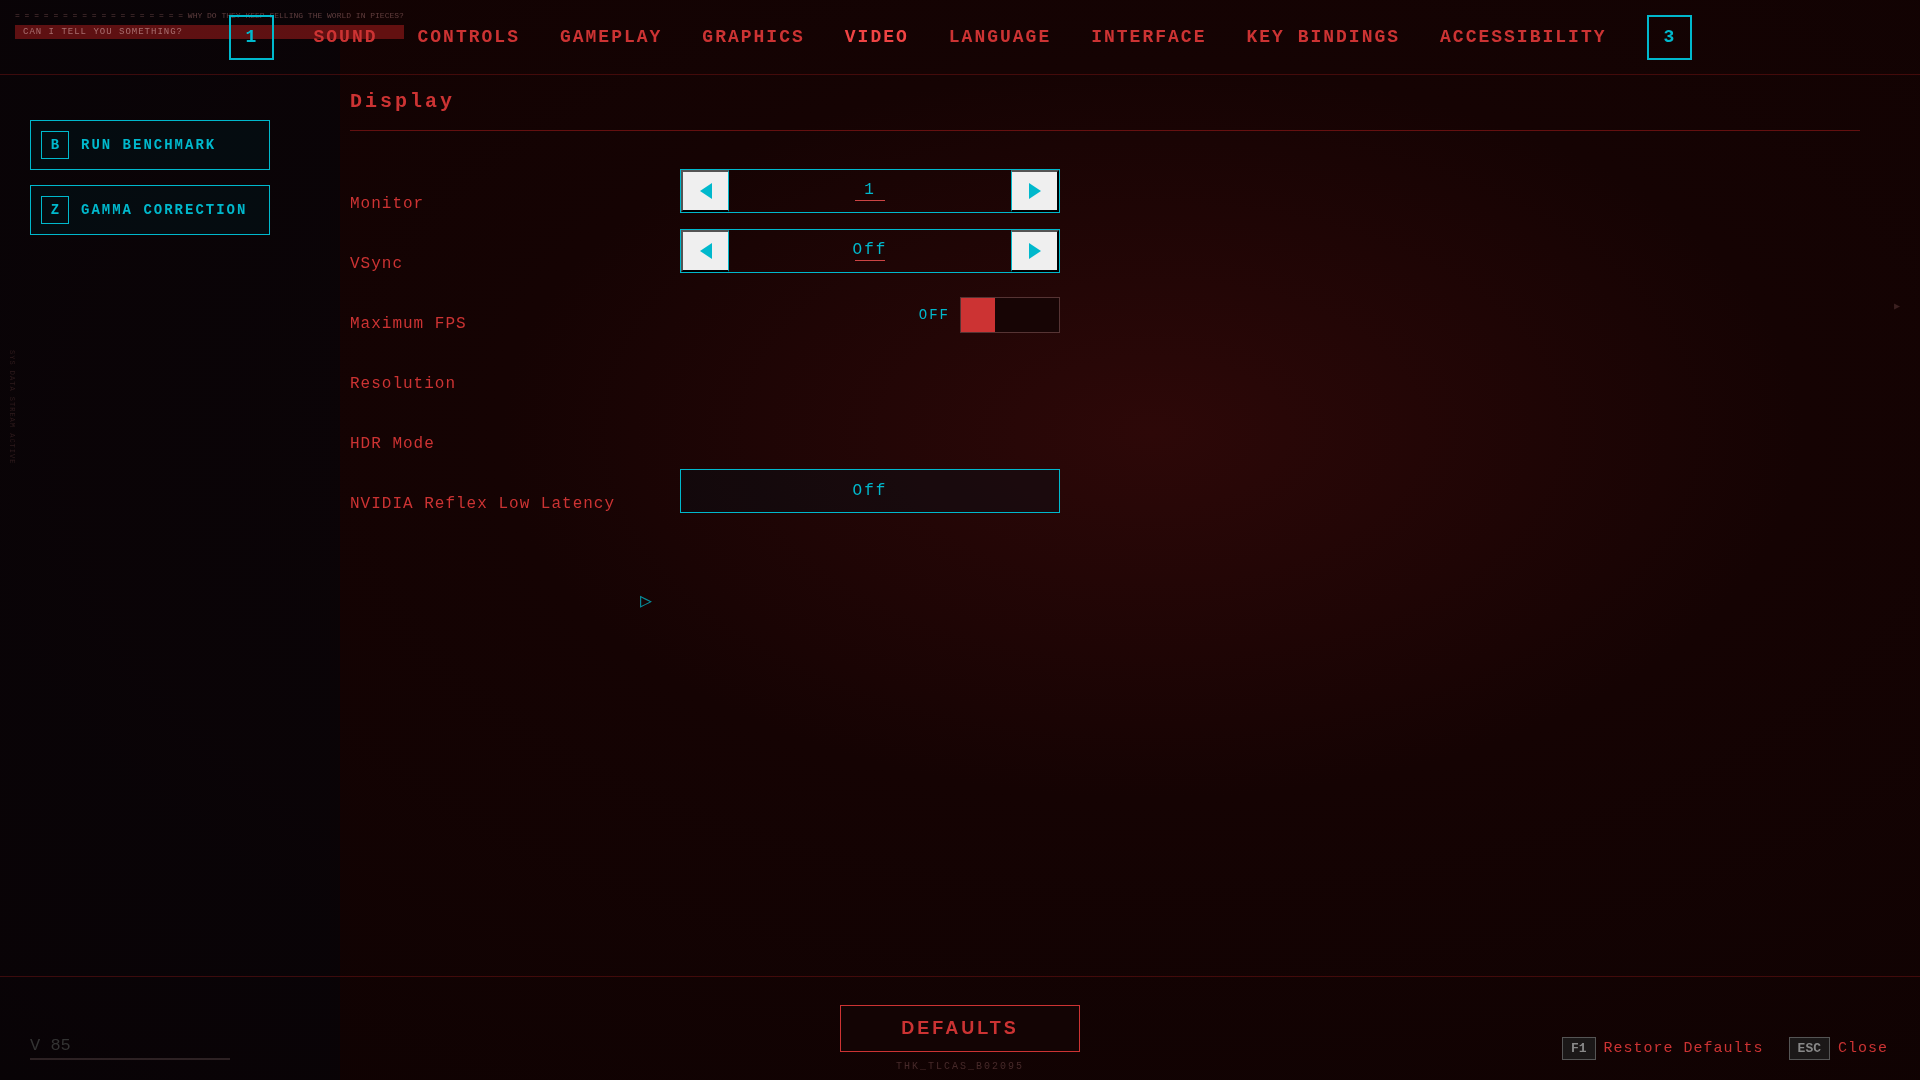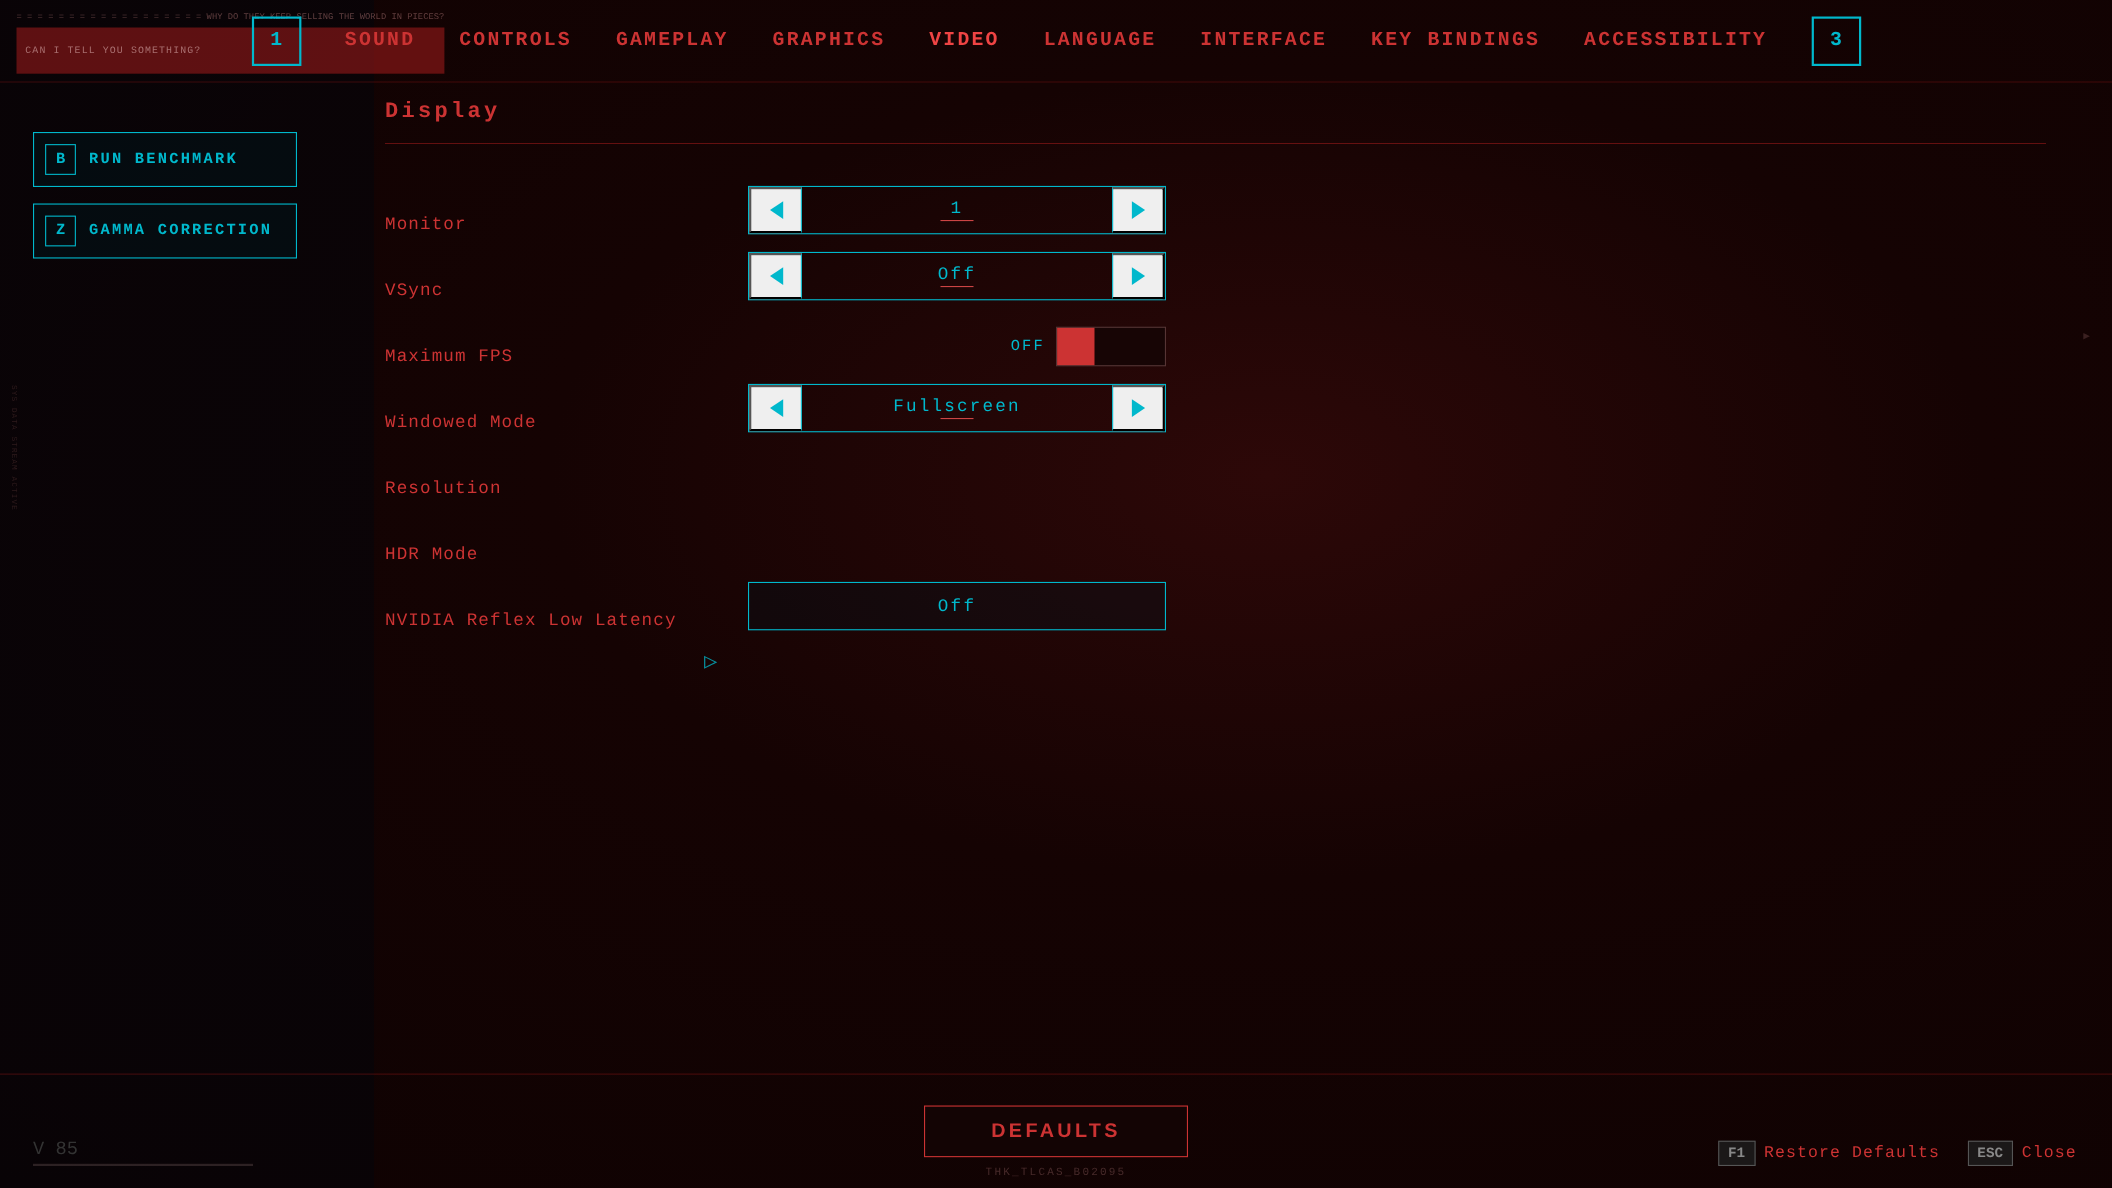--- a/index.html
+++ b/index.html
@@ -330,21 +330,21 @@
     .logo-lines {
       color: rgba(150, 100, 100, 0.6);
       font-size: 8px;
       line-height: 1.4;
     }
 
     
     .logo-bar {
       margin-top: 4px;
       background: rgba(180, 30, 30, 0.5);
-      padding: 16px 8px;
+      padding: 2px 8px;
       color: rgba(200, 150, 150, 0.7);
       font-size: 9px;
       letter-spacing: 1px;
     }
 
     
     .cursor-indicator {
       position: absolute;
       top: 588px;
       left: 640px;
@@ -489,34 +489,20 @@
       <div class="setting-control">
         <div class="fps-control">
           <span class="fps-off-label">OFF</span>
           <div class="fps-slider-track">
             <div class="fps-slider-fill"></div>
           </div>
         </div>
       </div>
     </div>
 
-    <div class="setting-row">
-      <span class="setting-label">Windowed Mode</span>
-      <div class="setting-control">
-        <div class="arrow-selector">
-          <button class="arrow-btn arrow-btn-left">
-            <span class="tri-left"></span>
-          </button>
-          <span class="selector-value">Fullscreen</span>
-          <button class="arrow-btn arrow-btn-right">
-            <span class="tri-right"></span>
-          </button>
-        </div>
-      </div>
-    </div>
 
     <div class="setting-row">
       <span class="setting-label">Resolution</span>
     </div>
 
     <div class="setting-row">
       <span class="setting-label">HDR Mode</span>
     </div>
 
     <div class="setting-row">

